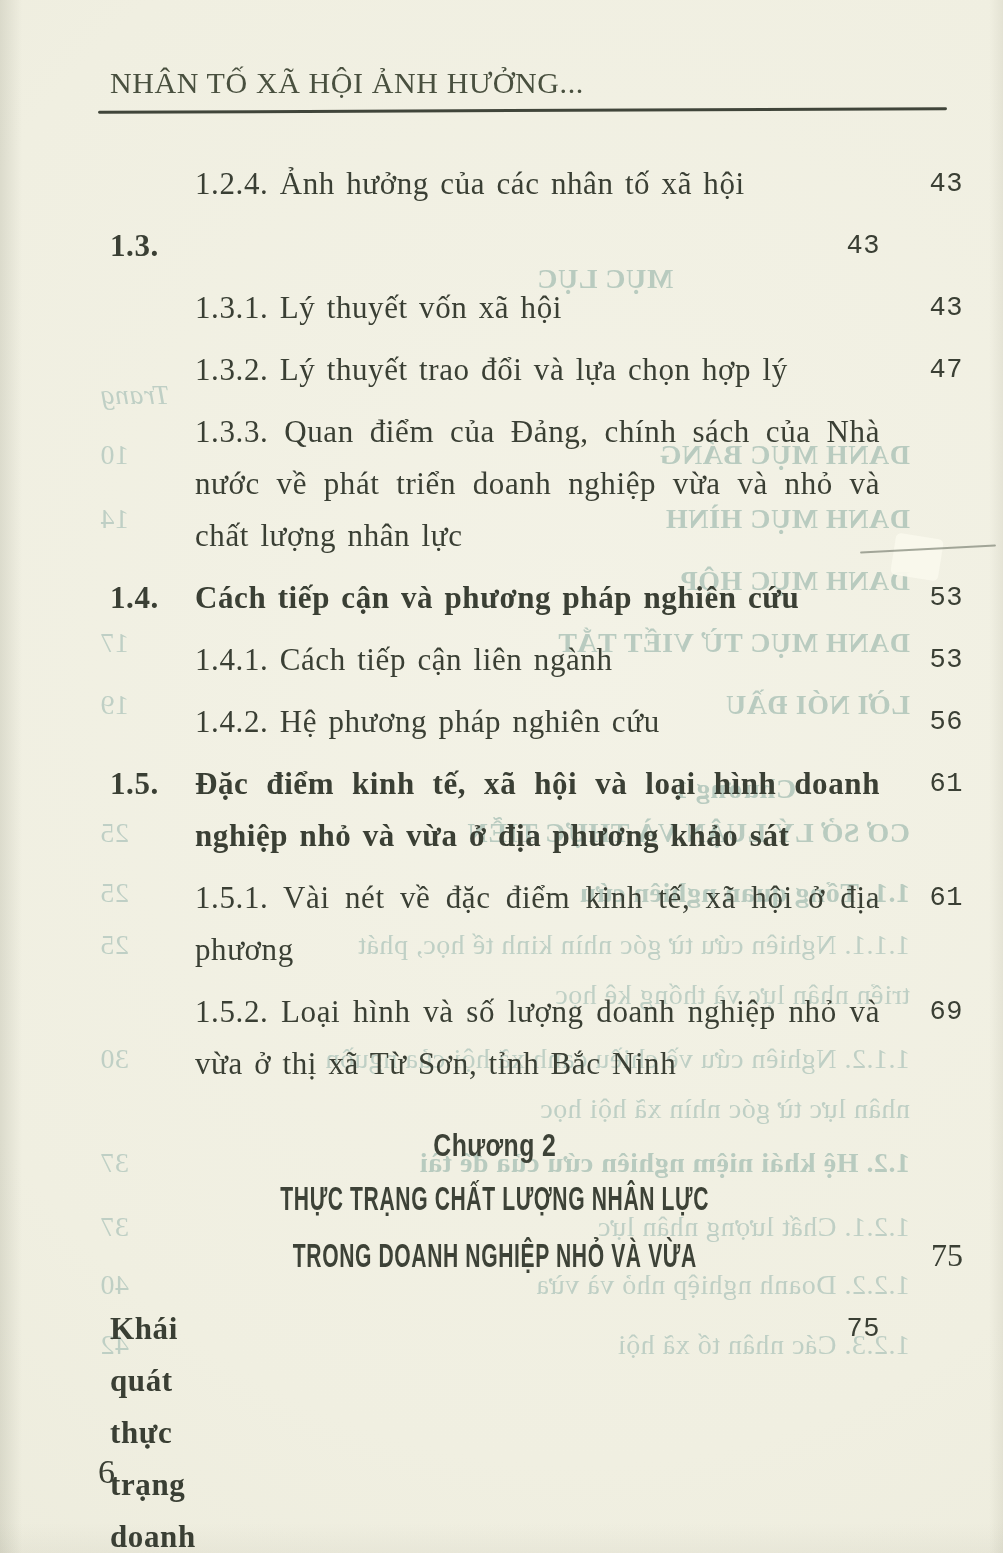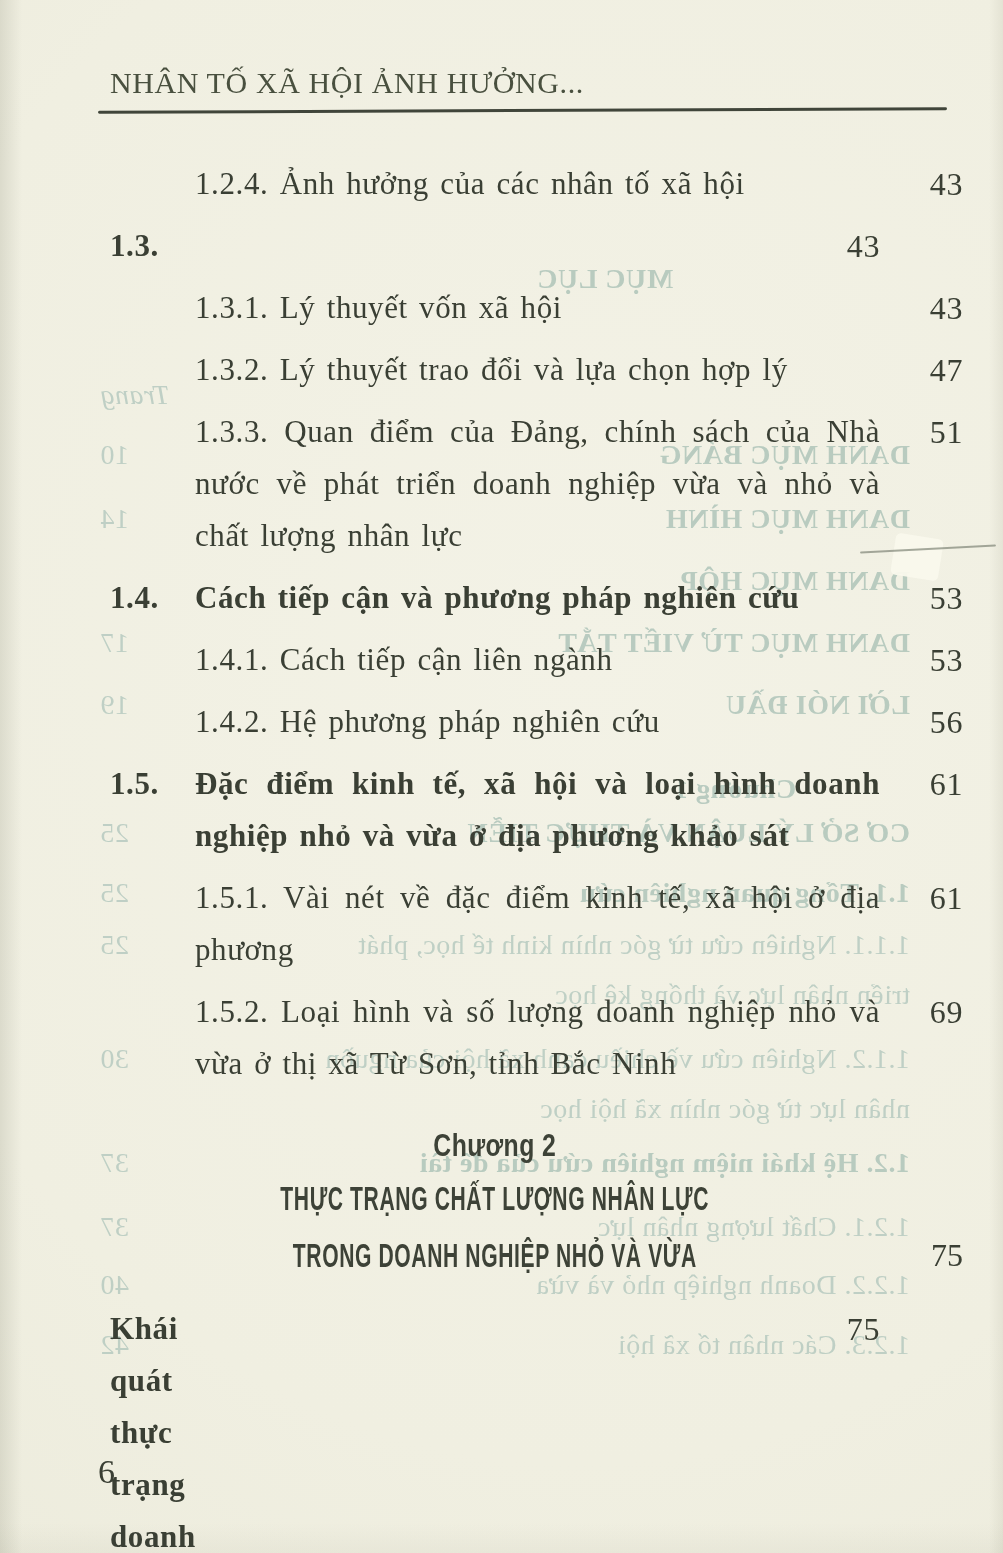--- a/index.html
+++ b/index.html
@@ -34,21 +34,21 @@
 
   
   .toc{position:absolute;left:110px;top:158px;width:853px;}
   .toc-row{
     display:grid;grid-template-columns:85px 685px 83px;
     font-size:31px;line-height:52px;margin-bottom:10px;
     letter-spacing:.6px;word-spacing:3px;
   }
   .toc-row .col-num{text-align:left;}
   .toc-row .col-title{text-align:justify;}
-  .toc-row .col-page{text-align:right;font-size:32px;}
+  .toc-row .col-page{text-align:right;font-size:27px;font-family:Liberation Mono, monospace;}
   .toc-row.bold .col-num,.toc-row.bold .col-title{font-weight:bold;}
 
   
   .chapter{margin-top:34px;margin-bottom:16px;}
   .chapter .kicker-line{width:770px;text-align:center;line-height:44px;}
   .kicker-inner,.ch-title-inner{
     display:inline-block;
     font-family:"Liberation Sans","DejaVu Sans",sans-serif;
     font-weight:bold;color:#3d4237;
   }
@@ -180,21 +180,20 @@
           <span class="col-page">43</span>
         </div>
         <div class="toc-row">
           <span class="col-num"></span>
           <span class="col-title">1.3.2. Lý thuyết trao đổi và lựa chọn hợp lý</span>
           <span class="col-page">47</span>
         </div>
         <div class="toc-row">
           <span class="col-num"></span>
           <span class="col-title">1.3.3. Quan điểm của Đảng, chính sách của Nhà nước về phát triển doanh nghiệp vừa và nhỏ và chất lượng nhân lực</span>
-          <span class="col-page">51</span>
         </div>
         <div class="toc-row bold">
           <span class="col-num">1.4.</span>
           <span class="col-title">Cách tiếp cận và phương pháp nghiên cứu</span>
           <span class="col-page">53</span>
         </div>
         <div class="toc-row">
           <span class="col-num"></span>
           <span class="col-title">1.4.1. Cách tiếp cận liên ngành</span>
           <span class="col-page">53</span>

